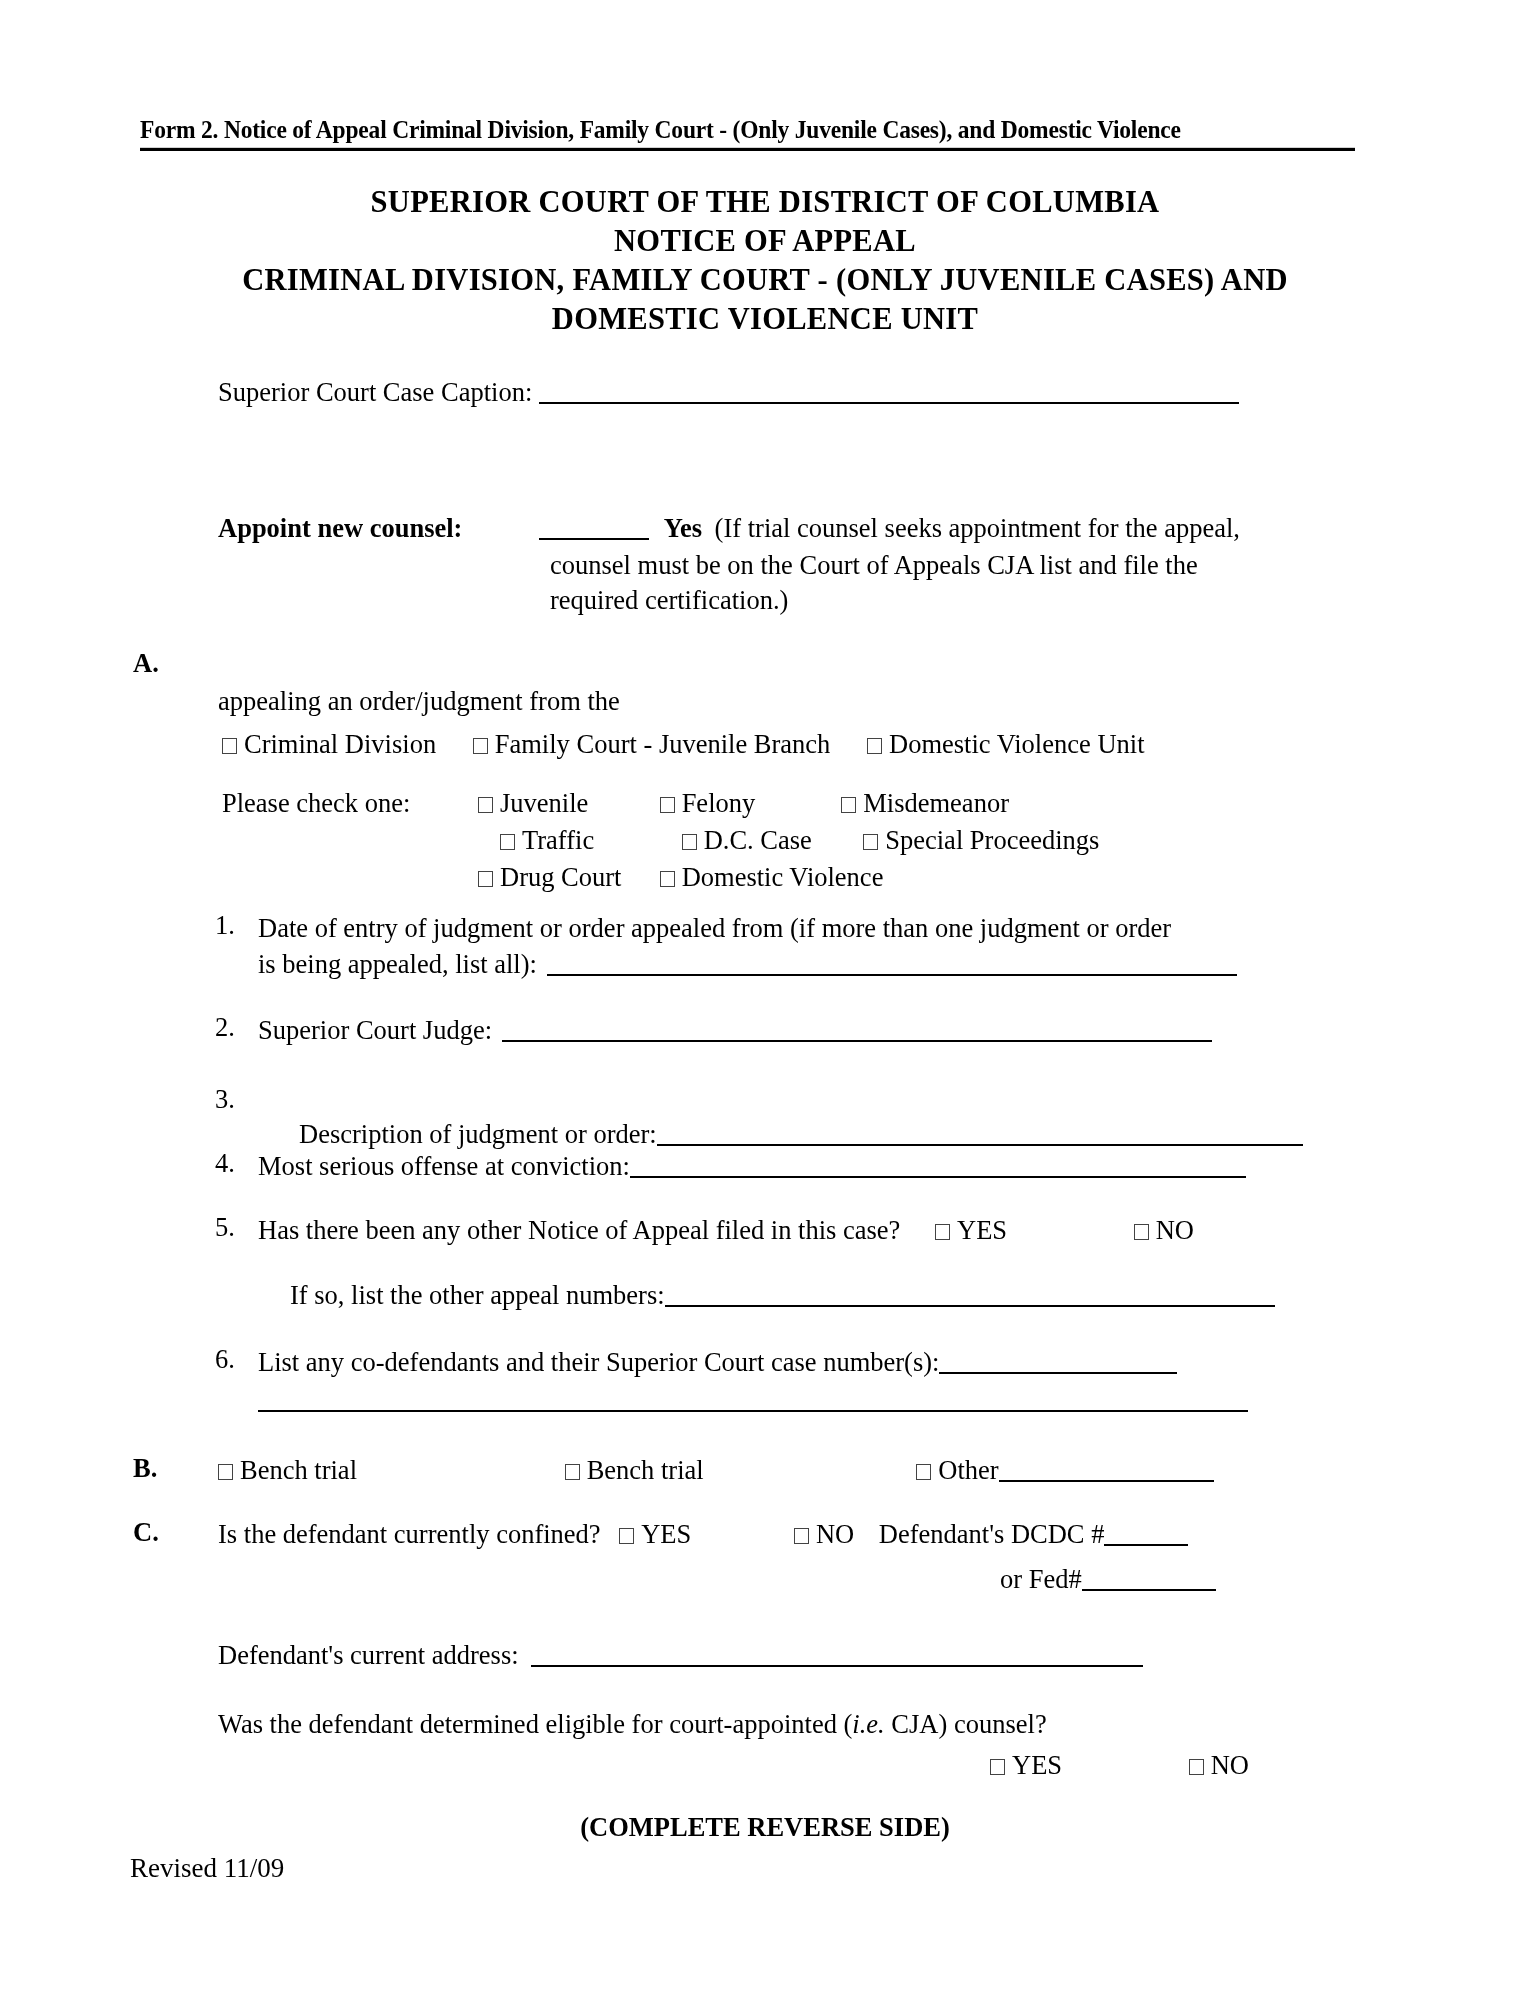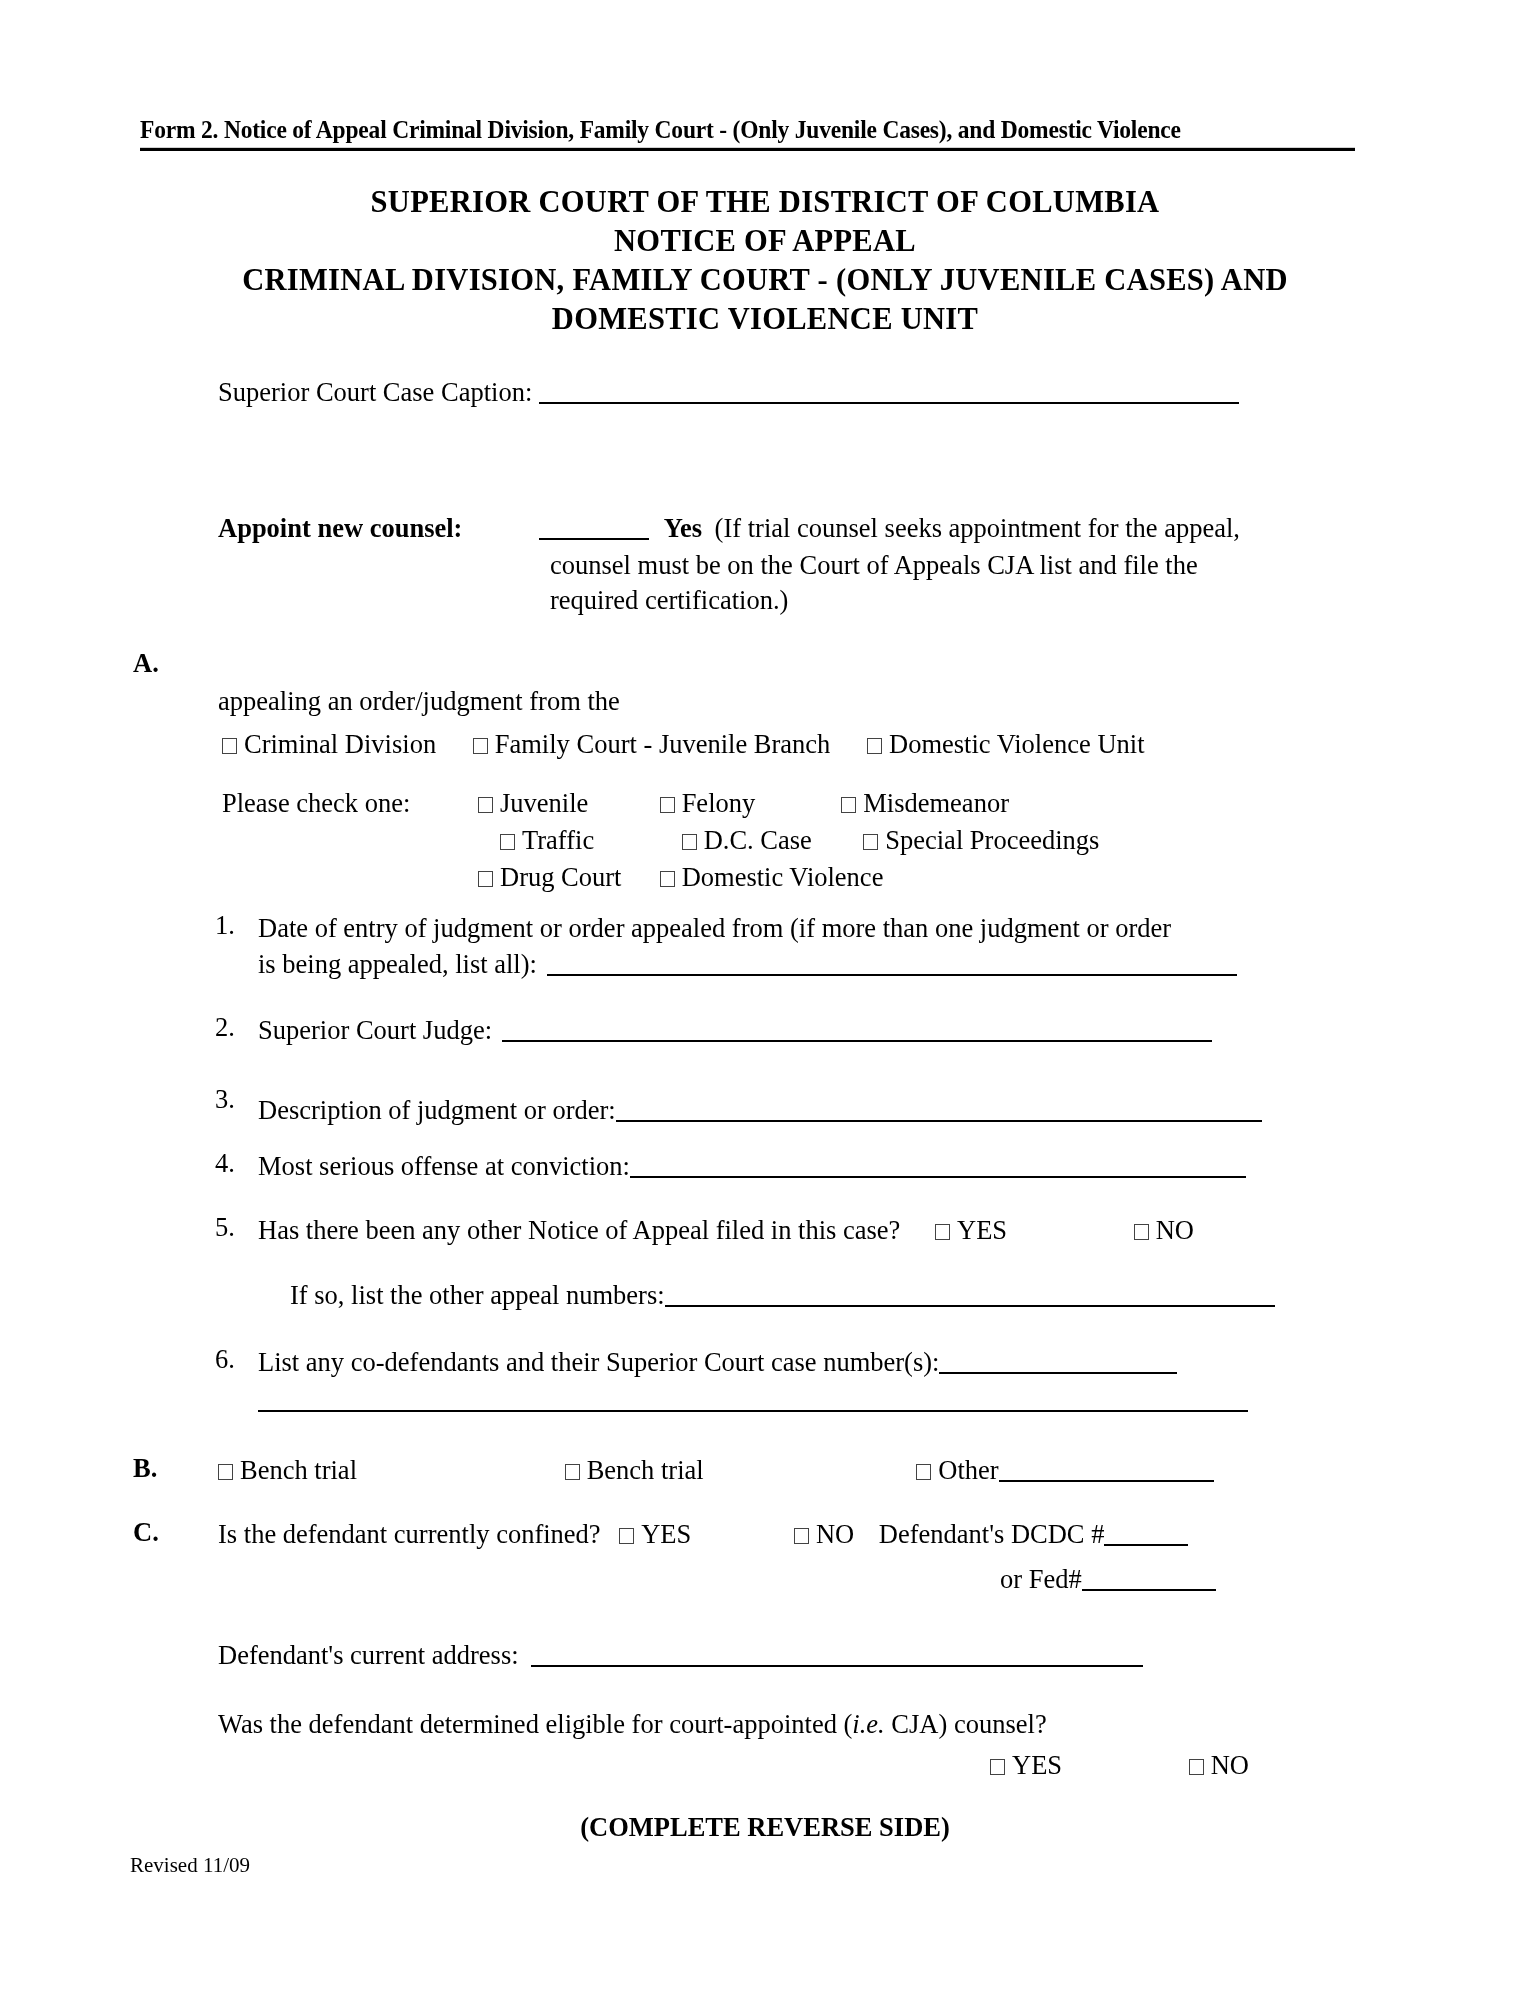--- a/index.html
+++ b/index.html
@@ -109,21 +109,21 @@
     position: absolute;
     width: 1530px;
     left: 0;
     text-align: center;
     font-weight: bold;
     font-size: 26.5px;
   }
   .revised {
     position: absolute;
     left: 130px;
-    font-size: 21px;
+    font-size: 27px;
   }
 </style>
 </head>
 <body>
 
 <div class="page">
 
   <div class="form-header">Form 2.  Notice of Appeal Criminal Division, Family Court - (Only Juvenile Cases), and Domestic Violence</div>
 
   <div class="title-block">
@@ -187,21 +187,21 @@
   <div class="num-body" style="top:946px;">
     <span>is being appealed, list all):</span><span class="rule" style="width:690px; margin-left:10px;"></span>
   </div>
 
   <div class="num" style="left:215px; top:1012px;">2.</div>
   <div class="num-body" style="top:1012px;">
     <span>Superior Court Judge:</span><span class="rule" style="width:710px; margin-left:10px;"></span>
   </div>
 
   <div class="num" style="left:215px; top:1084px;">3.</div>
-  <div class="num-body" style="top:1092px;">
+  <div class="num-body" style="top:1116px;margin-left:41px;">
     <span>Description of judgment or order:</span><span class="rule" style="width:646px;"></span>
   </div>
 
   <div class="num" style="left:215px; top:1148px;">4.</div>
   <div class="num-body" style="top:1148px;text-align:center;">
     <span>Most serious offense at conviction:</span><span class="rule" style="width:616px;"></span>
   </div>
 
   <div class="num" style="left:215px; top:1212px;">5.</div>
   <div class="num-body" style="top:1212px;">

